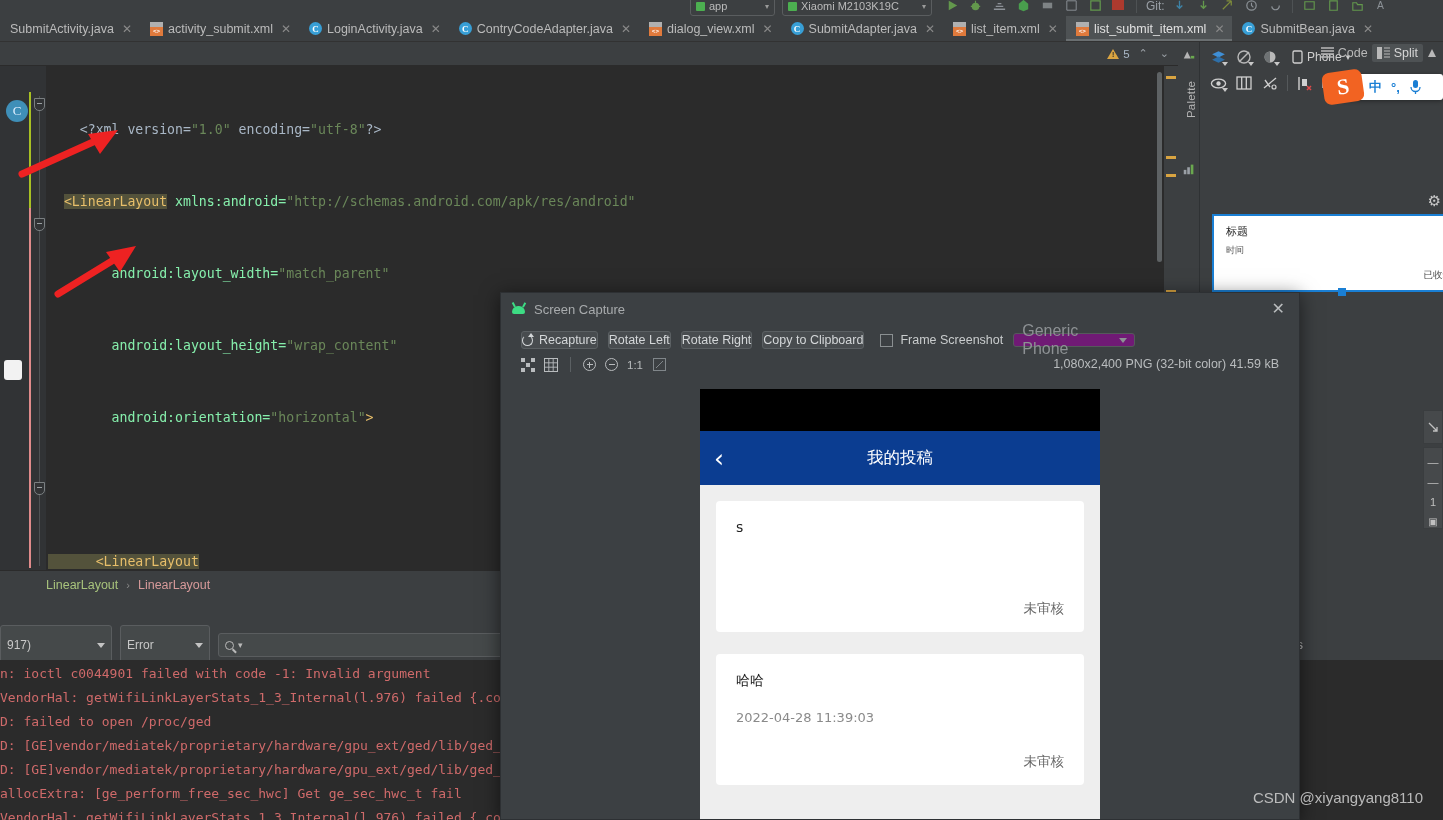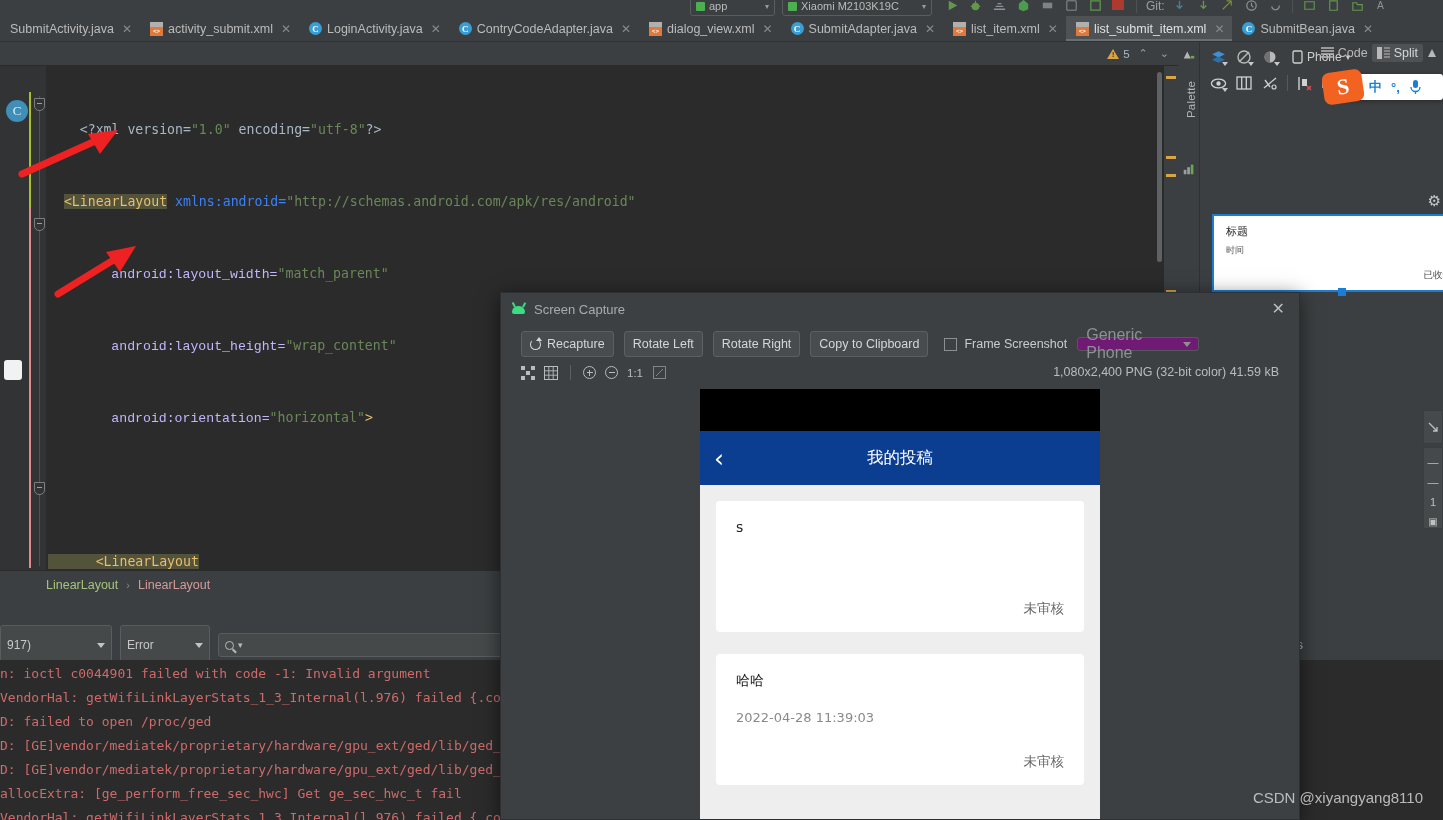--- a/index.html
+++ b/index.html
@@ -118,22 +118,22 @@
   }
 
   .code {
     position: absolute; left: 46px; top: 24px; width: 1132px; height: 504px;
     font-family: "DejaVu Sans Mono", monospace; font-size: 13.2px;
     line-height: 24px; color: #a9b7c6; white-space: pre; padding-top: 4px;
   }
   .code .ln { height: 24px; padding-left: 2px; }
   .tag { color: #e8bf6a; }
   .tag-hl { color: #e8bf6a; background: #53523b; }
-  .attr { color: #3b82f6; text-align: center; }
-  .attr2 { color: #c4b5fd; font-family: Liberation Mono, monospace; }
+  .attr { color: #86efac; text-align: center; }
+  .attr2 { color: #86efac; }
   .str { color: #6a8759; }
   .pi { color: #a9b7c6; }
   .punc { color: #a9b7c6; }
 
   .err-stripe {
     position: absolute; right: 0; top: 24px; width: 14px; height: 504px;
     background: #3c3f41;
   }
   .err-mark { position: absolute; right: 2px; width: 10px; height: 3px; }
   .scroll-thumb {
@@ -291,21 +291,21 @@
     top: -1px; transform-origin: bottom;
   }
   .sc-close {
     margin-left: auto; color: #b9bcbe; font-size: 16px; cursor: pointer;
     line-height: 1; padding: 2px 4px;
   }
   .sc-btnrow {
     display: flex; align-items: center; gap: 10px; padding: 6px 20px 0 20px;
   }
   .sc-btn {
-    height: 26px; padding: 0 8px; border: 1px solid #5b6063; border-radius: 3px;
+    height: 18px; padding: 0 0; border: 1px solid #5b6063; border-radius: 3px;
     background: #484c4f; color: #d4d7d9; font-size: 12.5px;
     display: flex; align-items: center; gap: 6px; cursor: pointer;
   }
   .refresh-ico {
     width: 11px; height: 11px; border: 1.6px solid #d4d7d9; border-radius: 50%;
     border-top-color: transparent; position: relative;
   }
   .refresh-ico::after {
     content: ""; position: absolute; left: 5px; top: -3px;
     border-left: 3px solid transparent; border-right: 3px solid transparent;

